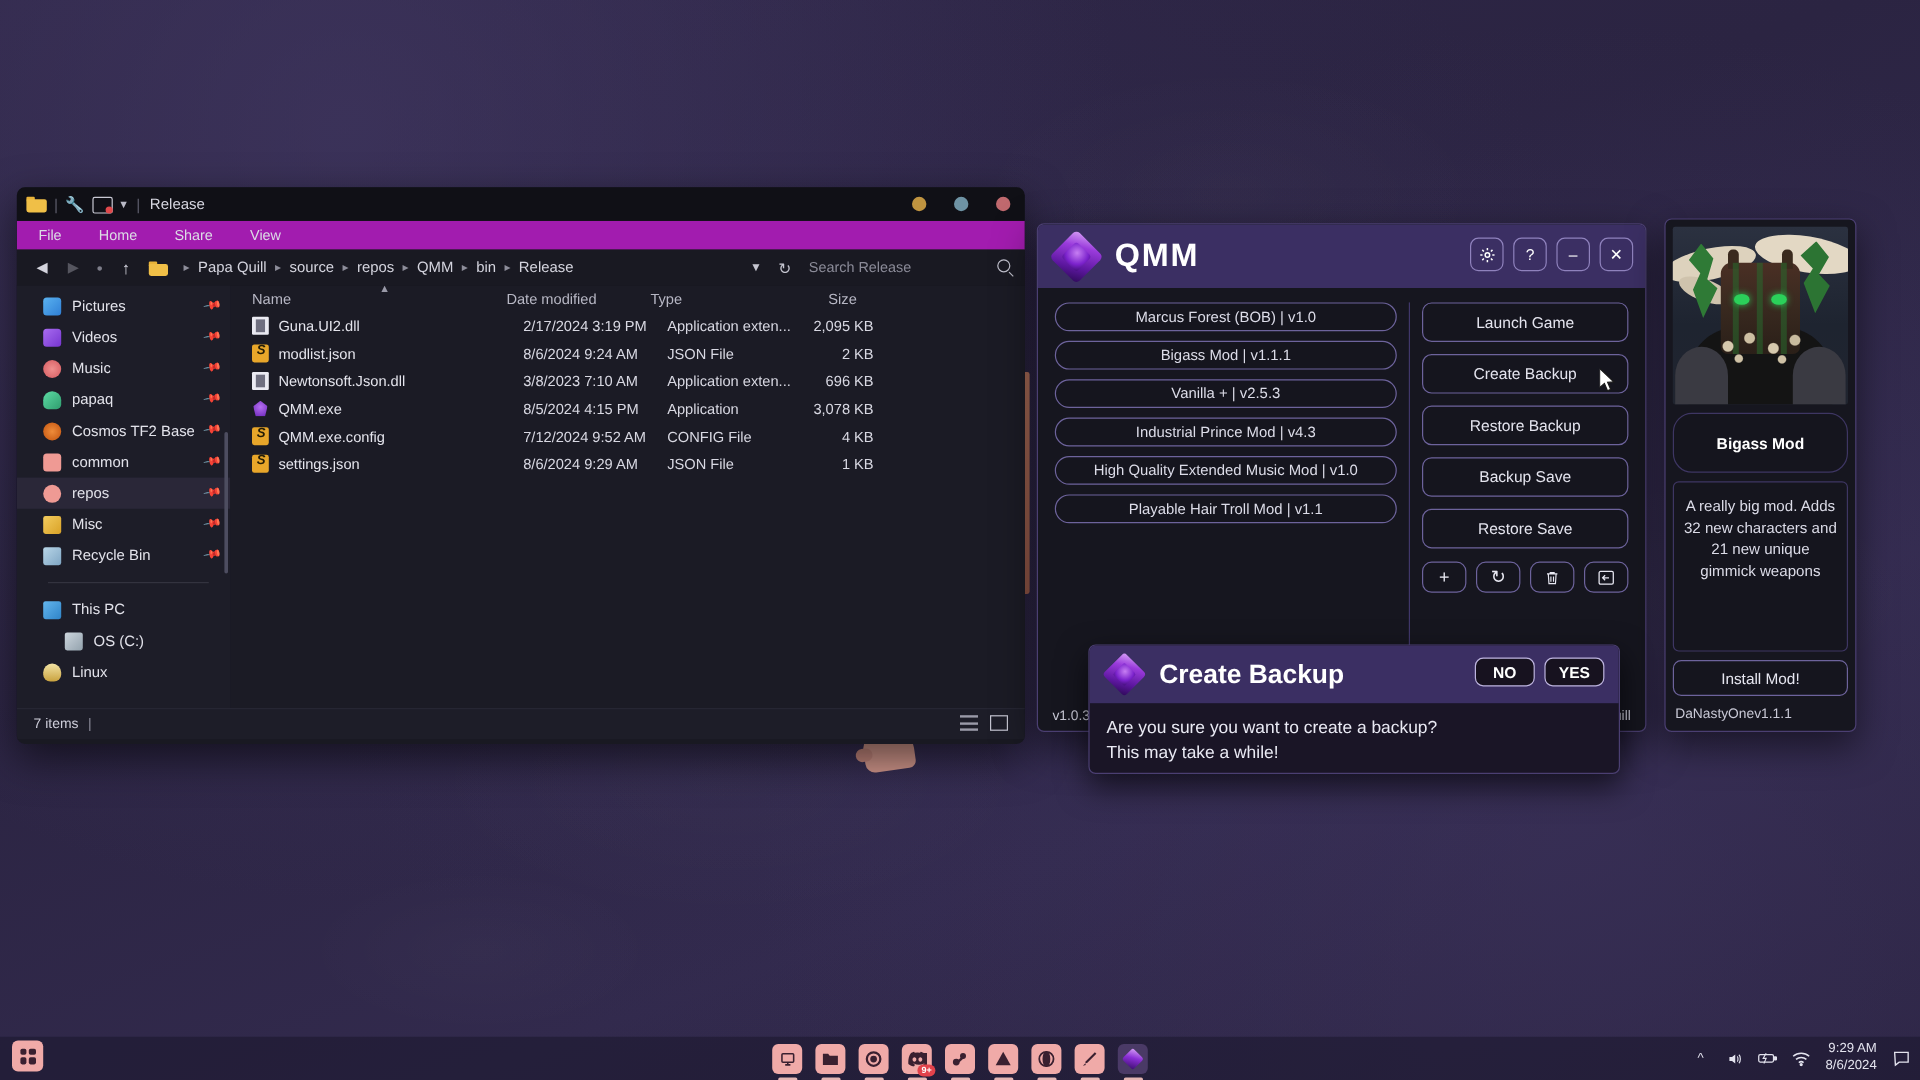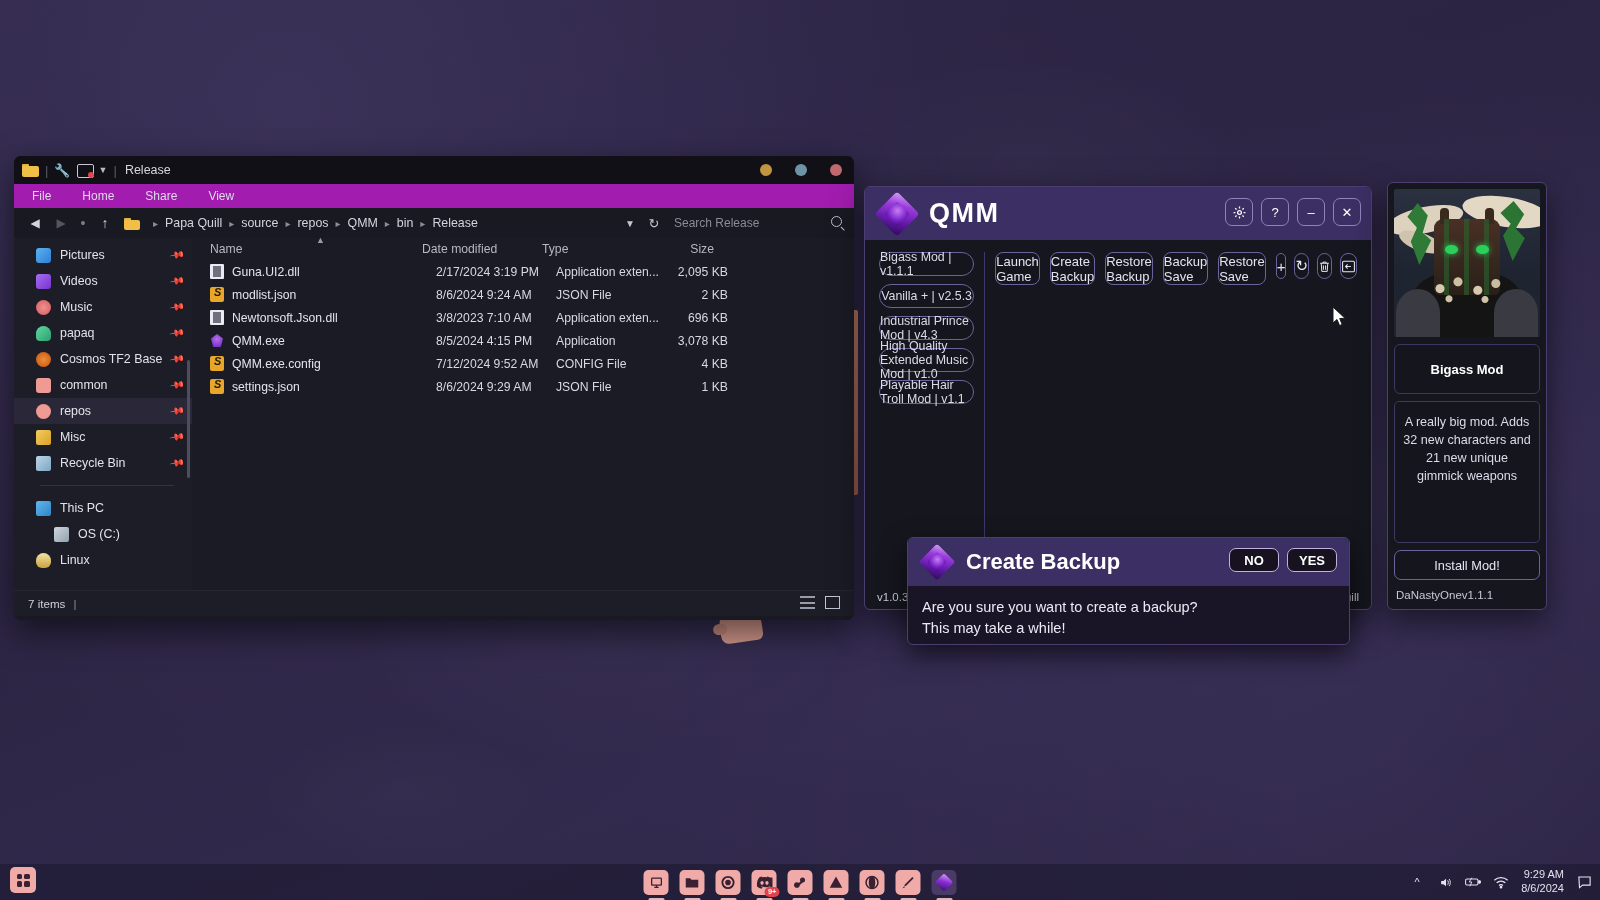--- a/index.html
+++ b/index.html
@@ -230,21 +230,21 @@
     display:flex; flex-direction:column; gap:8px;
   }
   .mod-btn {
     height:24px; border:1px solid #6d639c; border-radius:13px;
     background:#15151e; color:#dcdce8;
     display:flex; align-items:center; justify-content:center;
     font-size:12.4px;
   }
   #qmm-actions {
     flex:1; padding: 0 14px 0 10px;
-    display:flex; gap:10px;
+    display:flex; flex-direction:column; gap:10px;
   }
   .act-btn {
     height:33px; border:1px solid #6d639c; border-radius:8px;
     background:#15151e; color:#e4e4ee;
     display:flex; align-items:center; justify-content:center;
     font-size:13px;
   }
   .icon-row { display:flex; gap:8px; margin-top:1px; }
   .icon-btn {
     flex:1; height:26px; border:1px solid #6d639c; border-radius:8px;
@@ -315,21 +315,21 @@
   .thumb-shoulderR{position:absolute;right:2px;bottom:0;width:44px;height:48px;background:#3a3a42;border-radius:50% 50% 0 0;}
   .thumb-collar{position:absolute;left:50%;transform:translateX(-50%);top:86px;width:90px;height:34px;
     background:radial-gradient(circle at 20% 40%,#d6c9ad 4px,transparent 5px),
                radial-gradient(circle at 40% 20%,#cdbfa2 4px,transparent 5px),
                radial-gradient(circle at 62% 45%,#d6c9ad 4px,transparent 5px),
                radial-gradient(circle at 82% 25%,#c9bb9e 4px,transparent 5px),
                radial-gradient(circle at 30% 70%,#cfc2a6 3px,transparent 4px),
                radial-gradient(circle at 70% 72%,#cfc2a6 3px,transparent 4px);
   }
   #mod-name {
-    height:50px; border:1px solid #3e3663; border-radius:6px; background:#15151e;
+    height:50px; border:1px solid #3e3663; border-radius:16px; background:#15151e;
     display:flex; align-items:center; justify-content:center;
     font-size:13px; font-weight:bold; color:#ffffff;
   }
   #mod-desc {
     flex:1; border:1px solid #3e3663; border-radius:5px; background:#15151e;
     padding:12px 8px; font-size:12.6px; color:#dcdce8;
     text-align:center; line-height:1.42;
   }
   #mod-install {
     height:30px; border:1px solid #6d639c; border-radius:7px; background:#15151e;
@@ -599,20 +599,21 @@
         <span>–</span>
       </div>
       <div class="qmm-wb">
         <span>✕</span>
       </div>
     </div>
   </div>
 
   <div id="qmm-body">
     <div id="qmm-modlist">
+      <div class="mod-btn">Marcus Forest (BOB) | v1.0</div>
       <div class="mod-btn">Bigass Mod | v1.1.1</div>
       <div class="mod-btn">Vanilla + | v2.5.3</div>
       <div class="mod-btn">Industrial Prince Mod | v4.3</div>
       <div class="mod-btn">High Quality Extended Music Mod | v1.0</div>
       <div class="mod-btn">Playable Hair Troll Mod | v1.1</div>
     </div>
 
     <div id="qmm-actions">
       <div class="act-btn">Launch Game</div>
       <div class="act-btn">Create Backup</div>

